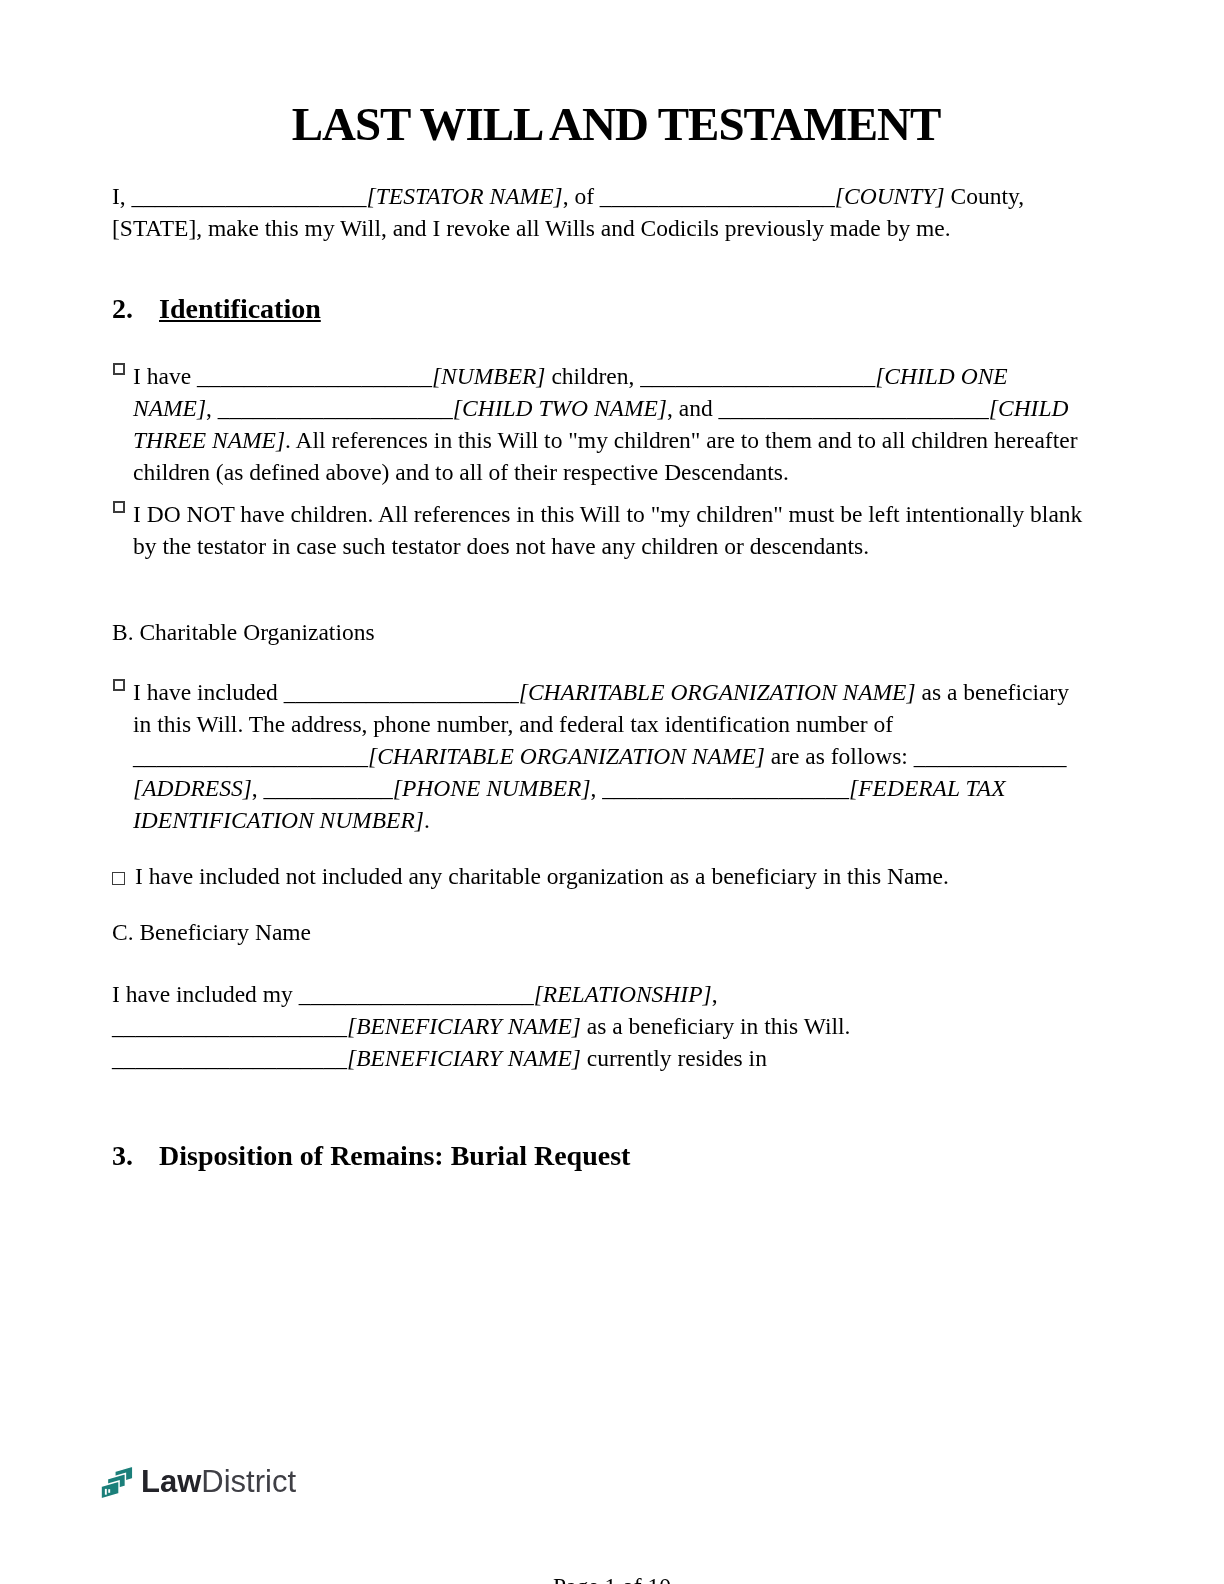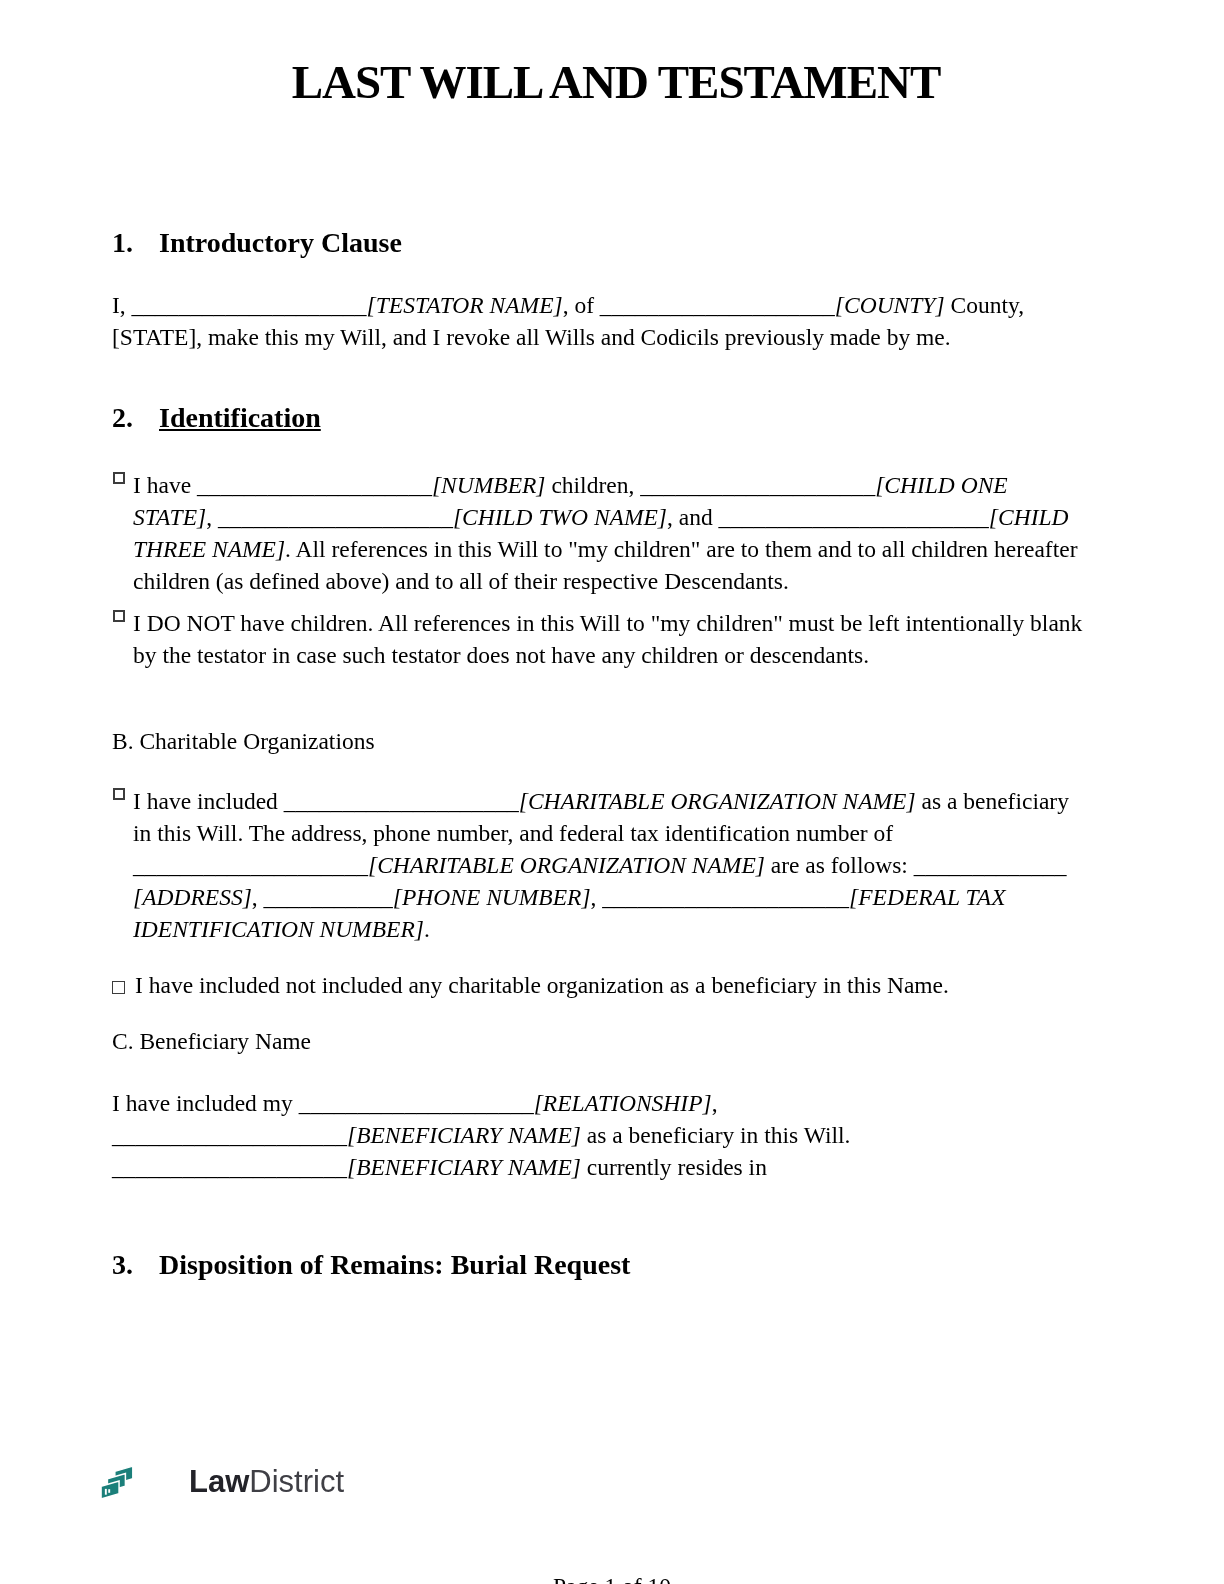--- a/index.html
+++ b/index.html
@@ -12,21 +12,21 @@
   }
   .page {
     position:relative;
     width:1224px; height:1584px;
     overflow:hidden;
     background:#fff;
   }
   .content { padding:0 104px 0 112px; }
 
   .title {
-    margin-top:54px;
+    margin-top:96px;
     font-size:47px; line-height:56px;
     font-weight:bold; text-align:center;
     letter-spacing:-1px;
     font-family:"Liberation Serif", serif;
   }
 
   .heading {
     font-size:28px; line-height:36px; font-weight:bold;
     white-space:pre;
   }
@@ -65,50 +65,49 @@
   .mt-pC { margin-top:30px; }
   .mt-h3 { margin-top:64px; }
 
   .footer-logo {
     position:absolute; left:100px; top:1462px;
     display:flex; align-items:center;
     font-family:"Liberation Sans", sans-serif;
     font-size:31px; line-height:40px;
   }
   .footer-logo svg { margin-right:5px; }
-  .brand-law { font-weight:700; color:var(--brand-dark);margin-left:48px; }
+  .brand-law { font-weight:700; color:var(--brand-dark); }
   .brand-district { font-weight:400; color:var(--brand-gray); }
   .page-num {
     position:absolute; left:0; top:1542px; width:100%;
     text-align:center; font-size:23.5px; line-height:32px;margin-top:28px;
   }
 </style>
 </head>
 <body>
 
 <div class="page">
   <div class="content">
 
     <div class="title">LAST WILL AND TESTAMENT</div>
 
-    <div class="heading mt-h1"><span class="hnum">1.</span><span>Introductory Clause</span></div>
 
     <div class="para mt-p1">
         <div class="tl"><span>I, </span><span>____________________</span><span class="ph">[TESTATOR NAME]</span><span>, of </span><span>____________________</span><span class="ph">[COUNTY]</span><span> County,</span></div>
         <div class="tl"><span>[STATE], make this my Will, and I revoke all Wills and Codicils previously made by me.</span></div>
       </div>
 
     <div class="heading mt-h2"><span class="hnum">2.</span><span>Identification</span></div>
 
 
     <div class="para cbpara mt-cb1">
       <span class="cbx"></span>
       <div>
           <div class="tl"><span>I have </span><span>____________________</span><span class="ph">[NUMBER]</span><span> children, </span><span>____________________</span><span class="ph">[CHILD ONE</span></div>
-          <div class="tl"><span class="ph">STATE]</span><span>, </span><span>____________________</span><span class="ph">[CHILD TWO NAME]</span><span>, and </span><span>_______________________</span><span class="ph">[CHILD</span></div>
+          <div class="tl"><span class="ph">NAME]</span><span>, </span><span>____________________</span><span class="ph">[CHILD TWO NAME]</span><span>, and </span><span>_______________________</span><span class="ph">[CHILD</span></div>
           <div class="tl"><span class="ph">THREE NAME]</span><span>. All references in this Will to "my children" are to them and to all children hereafter</span></div>
           <div class="tl"><span>children (as defined above) and to all of their respective Descendants.</span></div>
         </div>
     </div>
 
     <div class="para cbpara mt-cb2">
       <span class="cbx"></span>
       <div>
           <div class="tl"><span>I DO NOT have children. All references in this Will to "my children" must be left intentionally blank</span></div>
           <div class="tl"><span>by the testator in case such testator does not have any children or descendants.</span></div>

